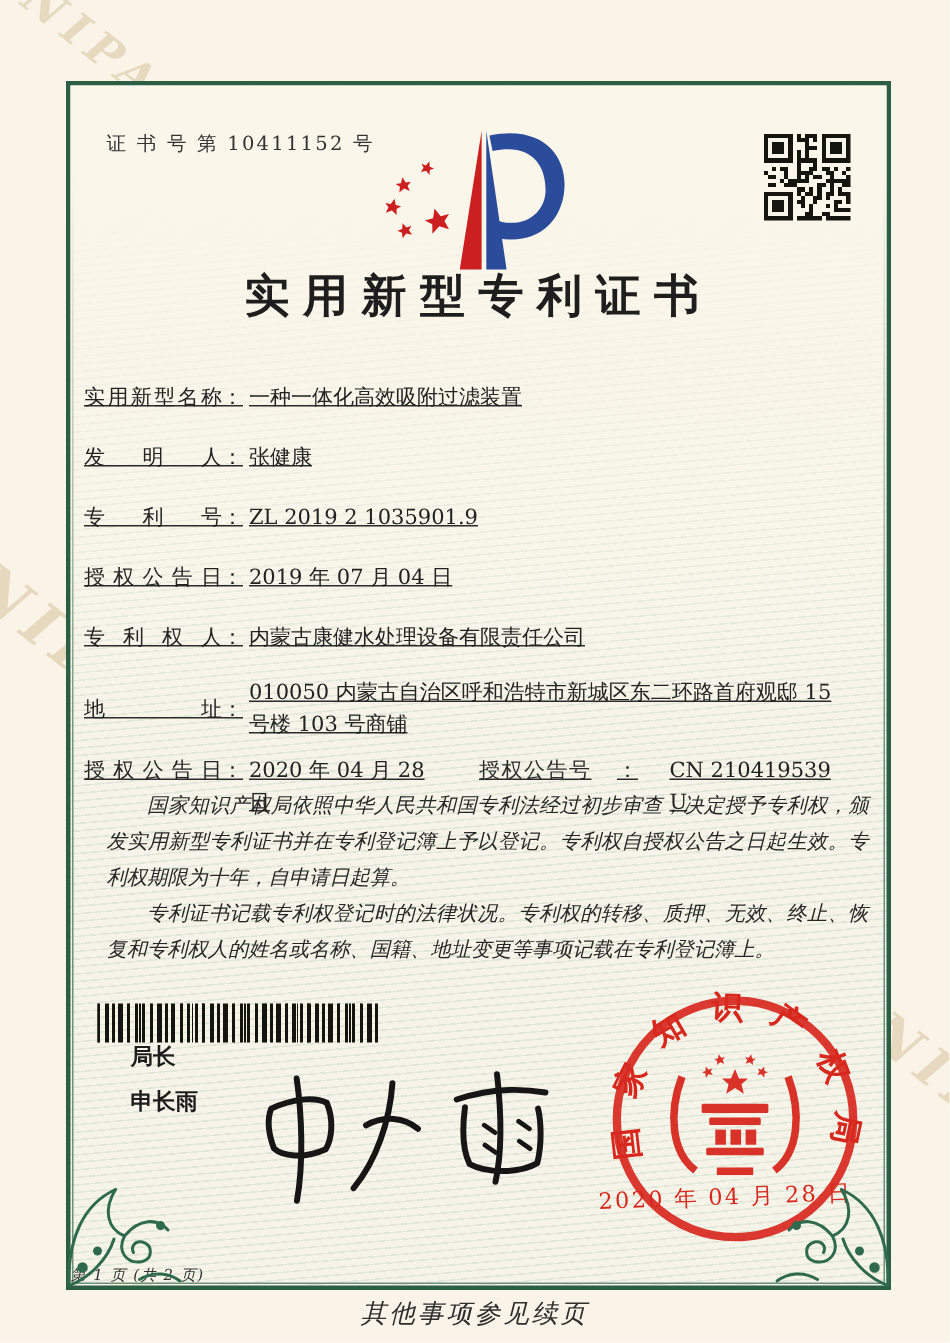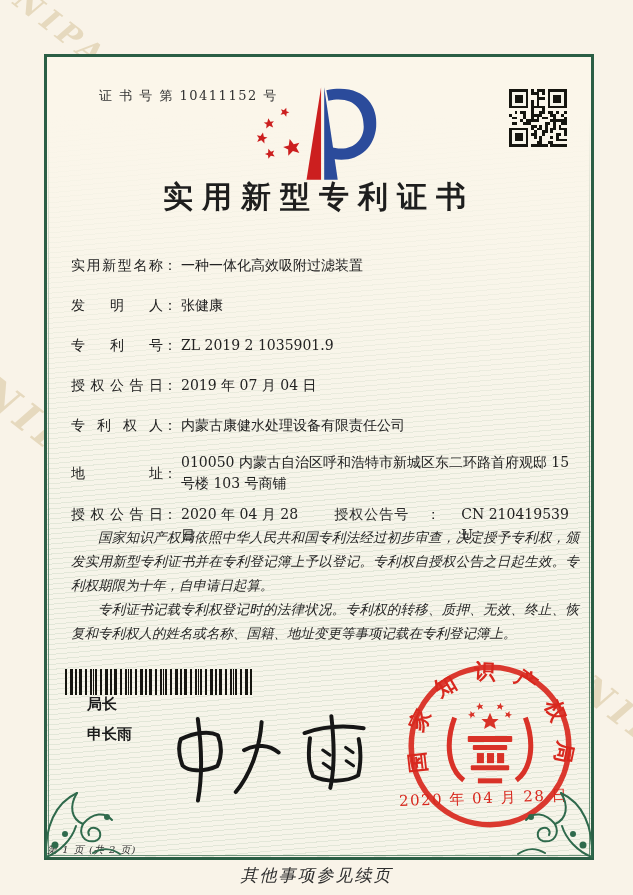--- a/index.html
+++ b/index.html
@@ -24,29 +24,29 @@
     position:absolute; left:44px; top:54px; width:544px; height:800px;
     border:3px solid #2b5e45;
     background-color:#f6f4e9;
     background-image:repeating-linear-gradient(175deg,
       rgba(120,160,125,.16) 0 1px, rgba(0,0,0,0) 1px 5px);
   }
   .cert-innerline{position:absolute; inset:1px; border:1px solid #6b9078; pointer-events:none;}
   .fade-top{position:absolute; left:0; right:0; top:0; height:60%;
     background:linear-gradient(#fbf6ea 12%, rgba(251,246,234,0) 95%); pointer-events:none;}
   
-  .cert-no{position:absolute; left:24px; top:30px; font-size:13px; letter-spacing:1.5px; color:#333;margin-left:28px;}
+  .cert-no{position:absolute; left:24px; top:30px; font-size:13px; letter-spacing:1.5px; color:#333;}
   .logo{position:absolute; left:208px; top:26px;}
   .qr{position:absolute; left:462px; top:32px;}
   .title{
     position:absolute; left:0; right:0; top:120px; text-align:center;
     font-size:30px; font-weight:700; letter-spacing:9px; color:#1e1e1e;
   }
   
-  .fields{position:absolute; left:24px; top:198px; width:510px; font-size:14px;}
+  .fields{position:absolute; left:9px; top:198px; width:510px; font-size:14px;text-decoration:underline;}
   .frow{display:flex; line-height:21px; margin-bottom:19px;}
   .frow.r4{margin-bottom:16px;}
   .frow.addr{margin-bottom:10px;align-items:center;}
   .flabel{width:92px; text-align:justify; text-align-last:justify; flex:none; color:#222;}
   .fcolon{flex:none; color:#222;}
   .fvalue{margin-left:4px; color:#222;}
   .addr .fvalue{width:404px;}
   .pair2{display:flex; margin-left:20px;gap:17px;}
   .flabel2{flex:none; letter-spacing:1px;}
   

